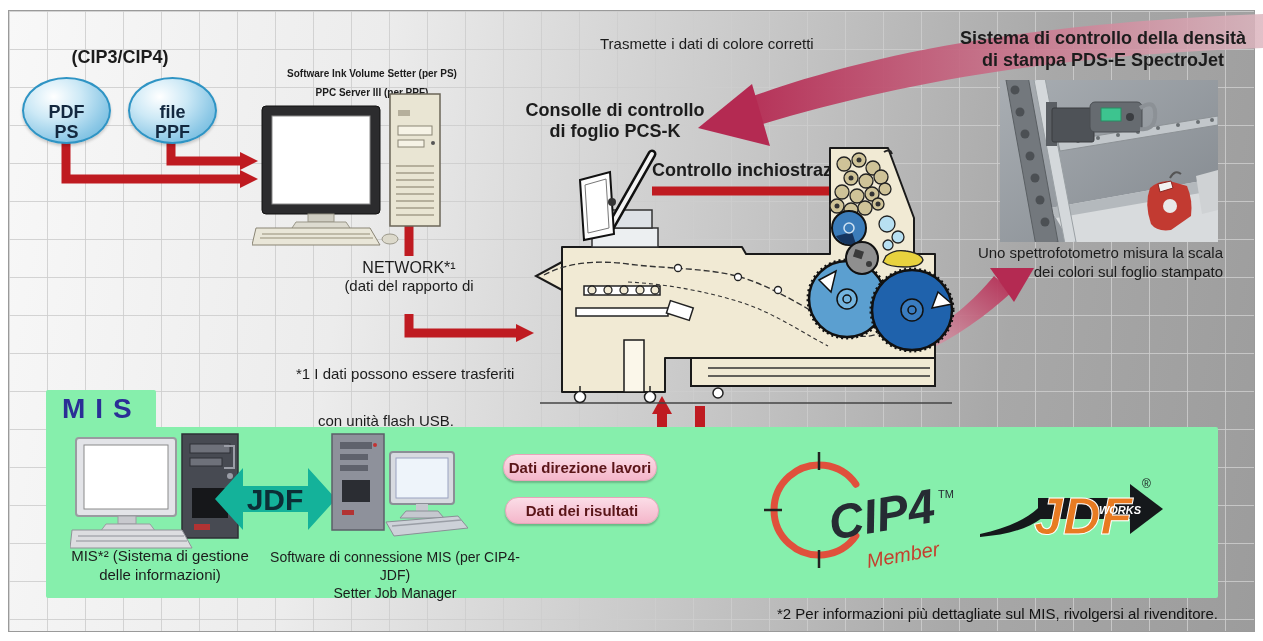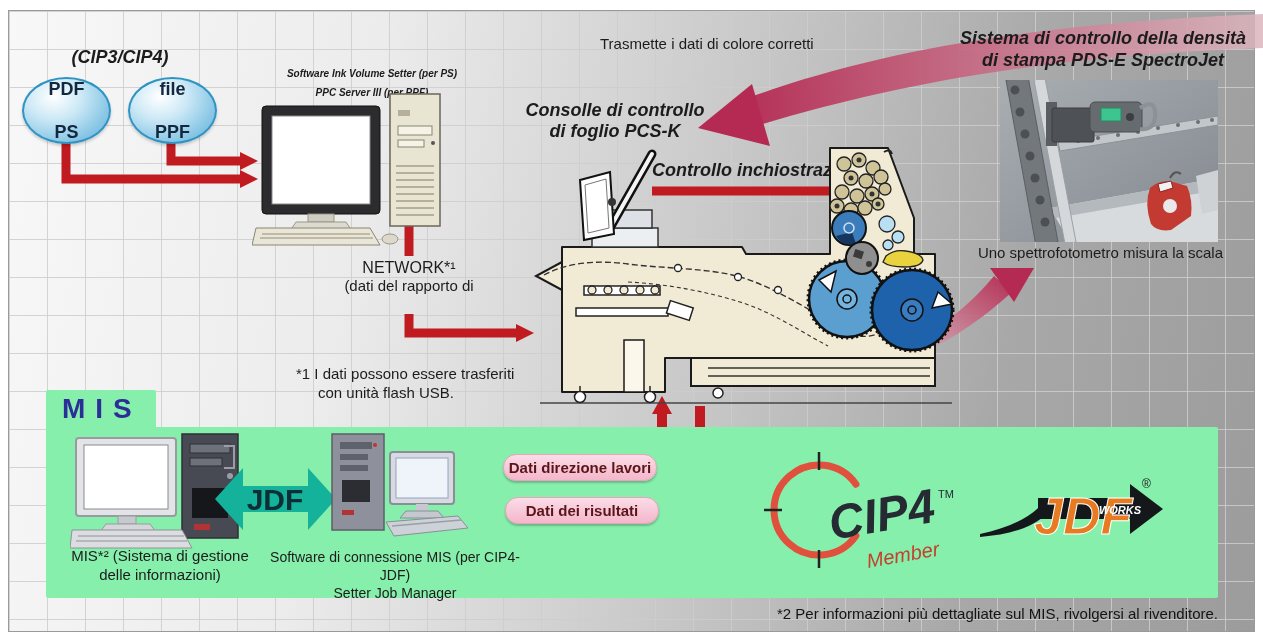--- a/index.html
+++ b/index.html
@@ -8,28 +8,28 @@
   #board {
     position:absolute; left:8px; top:10px; width:1247px; height:622px;
     border:1px solid #9a9a9a;
     background-image:
       repeating-linear-gradient(to right, rgba(205,205,205,.85) 0 1px, transparent 1px 38px),
       repeating-linear-gradient(to bottom, rgba(205,205,205,.85) 0 1px, transparent 1px 38px),
       linear-gradient(100deg, #f8f8f8 0%, #ececec 28%, #c9c9c9 55%, #a8a8a8 78%, #9c9c9c 100%);
   }
   .abs { position:absolute; }
   .lbl { color:#1c1c1c; }
-  .b { font-weight:bold;font-style:italic; }
+  .b { font-weight:bold; }
   .ctr { text-align:center; }
   .rgt { text-align:right; }
   .ellipse {
     width:89px; height:67px; border-radius:50%;
     border:2px solid #2f94c4;
     background:radial-gradient(ellipse at 35% 28%, #ffffff 0%, #cde9f6 35%, #8cc8e6 70%, #5fb0d8 100%);
-    display:flex; flex-direction:column; align-items:center; justify-content:space-between;
+    display:flex; flex-direction:column; align-items:center; justify-content:flex-end;
     font-weight:bold; font-size:18px; line-height:20px; color:#13283f;
     box-shadow:0 2px 3px rgba(0,0,0,.18);
   }
   .badge {
     width:154px; height:27px; border-radius:13px;
     background:linear-gradient(#fbdde7, #f4b6ca);
     border:1px solid #e8a4ba;
     color:#5a1518; font-weight:bold; font-size:15px;
     display:flex; align-items:center; justify-content:center;
     box-shadow:0 2px 2px rgba(0,0,0,.22);
@@ -125,21 +125,21 @@
     </g>
     <ellipse cx="138" cy="151" rx="8" ry="5" fill="#dcd9cb" stroke="#9a9789"></ellipse>
   </svg>
 
   <div class="abs lbl ctr" style="left:318px;top:259px;width:182px;font-size:15px;line-height:18px;">
     <div style="font-size:16px;">NETWORK*¹</div>
     <div>(dati del rapporto di</div>
   </div>
   <div class="abs lbl" style="left:296px;top:364px;width:250px;font-size:15px;line-height:19px;">
     <div>*1 I dati possono essere trasferiti</div>
-    <div style="padding-left:22px;">con unità flash USB.</div>
+    <div style="padding-left:22px;margin-top:28px;">con unità flash USB.</div>
   </div>
 
   <div class="abs lbl" style="left:600px;top:35px;width:240px;font-size:15px;">Trasmette i dati di colore corretti</div>
   <div class="abs lbl b ctr" style="left:520px;top:100px;width:190px;font-size:18px;line-height:21px;">
     <div>Consolle di controllo</div>
     <div>di foglio PCS-K</div>
   </div>
   <div class="abs lbl b" style="left:652px;top:160px;width:260px;font-size:18px;white-space:nowrap;">Controllo inchiostrazione</div>
 
   <svg class="abs" style="left:528px;top:140px;" width="430" height="266" viewBox="0 0 430 266">
@@ -288,20 +288,21 @@
     <rect x="46" y="22" width="11" height="44" fill="#5a5e63"></rect>
     <rect x="52" y="28" width="42" height="34" rx="2" fill="#4e5257" stroke="#3a3d41"></rect>
     <rect x="90" y="22" width="52" height="30" rx="5" fill="#666b70" stroke="#4a4e52"></rect>
     <rect x="101" y="28" width="20" height="13" fill="#3dc48f" stroke="#2a8a63"></rect>
     <circle cx="130" cy="37" r="4" fill="#3a3d41"></circle>
     <path d="M140,28 q17,-11 15,10 q-2,13 -15,11" fill="none" stroke="#8c9196" stroke-width="4"></path>
   </svg>
 
   <div class="abs lbl rgt" style="left:965px;top:243px;width:258px;font-size:15px;line-height:19px;">
     <div>Uno spettrofotometro misura la scala</div>
+    <div>dei colori sul foglio stampato</div>
   </div>
 
   <div class="abs white-panel" style="left:46px;top:390px;width:110px;height:40px;">
     <div class="mis-text" style="padding:3px 0 0 16px;">MIS</div>
   </div>
   <div class="abs white-panel" style="left:46px;top:427px;width:1172px;height:171px;"></div>
 
   <svg class="abs" style="left:70px;top:432px;" width="180" height="118" viewBox="0 0 180 118">
     <rect x="112" y="2" width="56" height="104" fill="#474a52" stroke="#2e3036" stroke-width="1.5"></rect>
     <rect x="120" y="12" width="40" height="9" fill="#6e717a" stroke="#2e3036"></rect>

